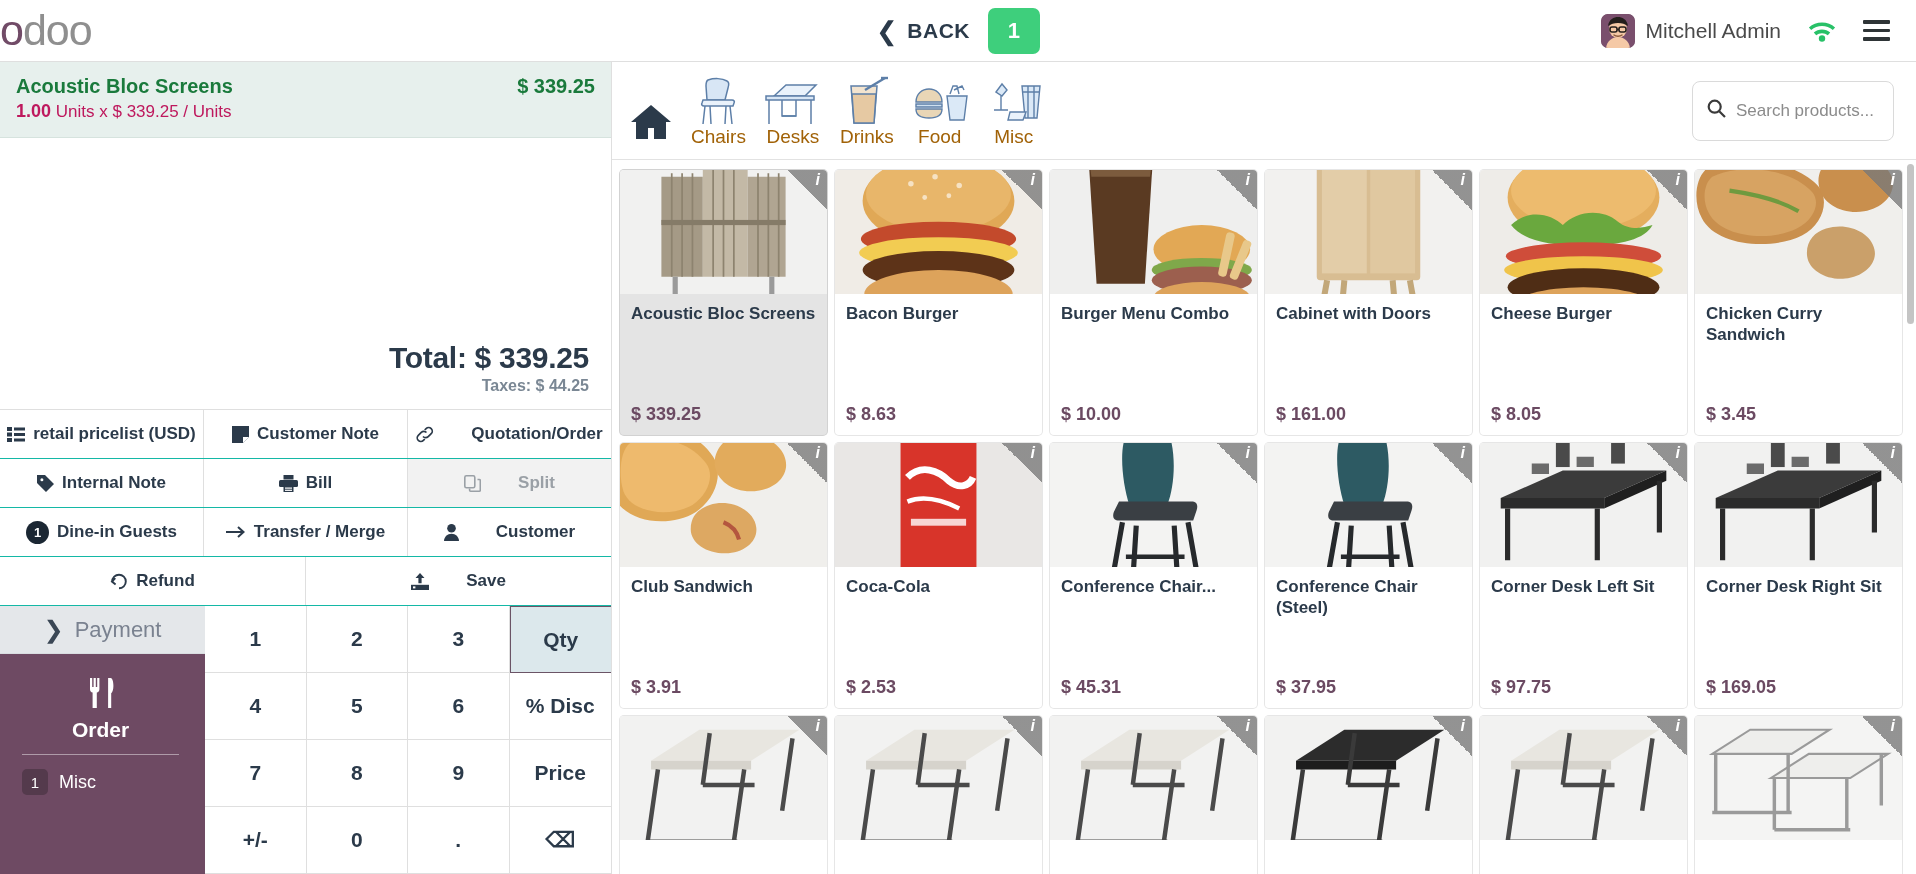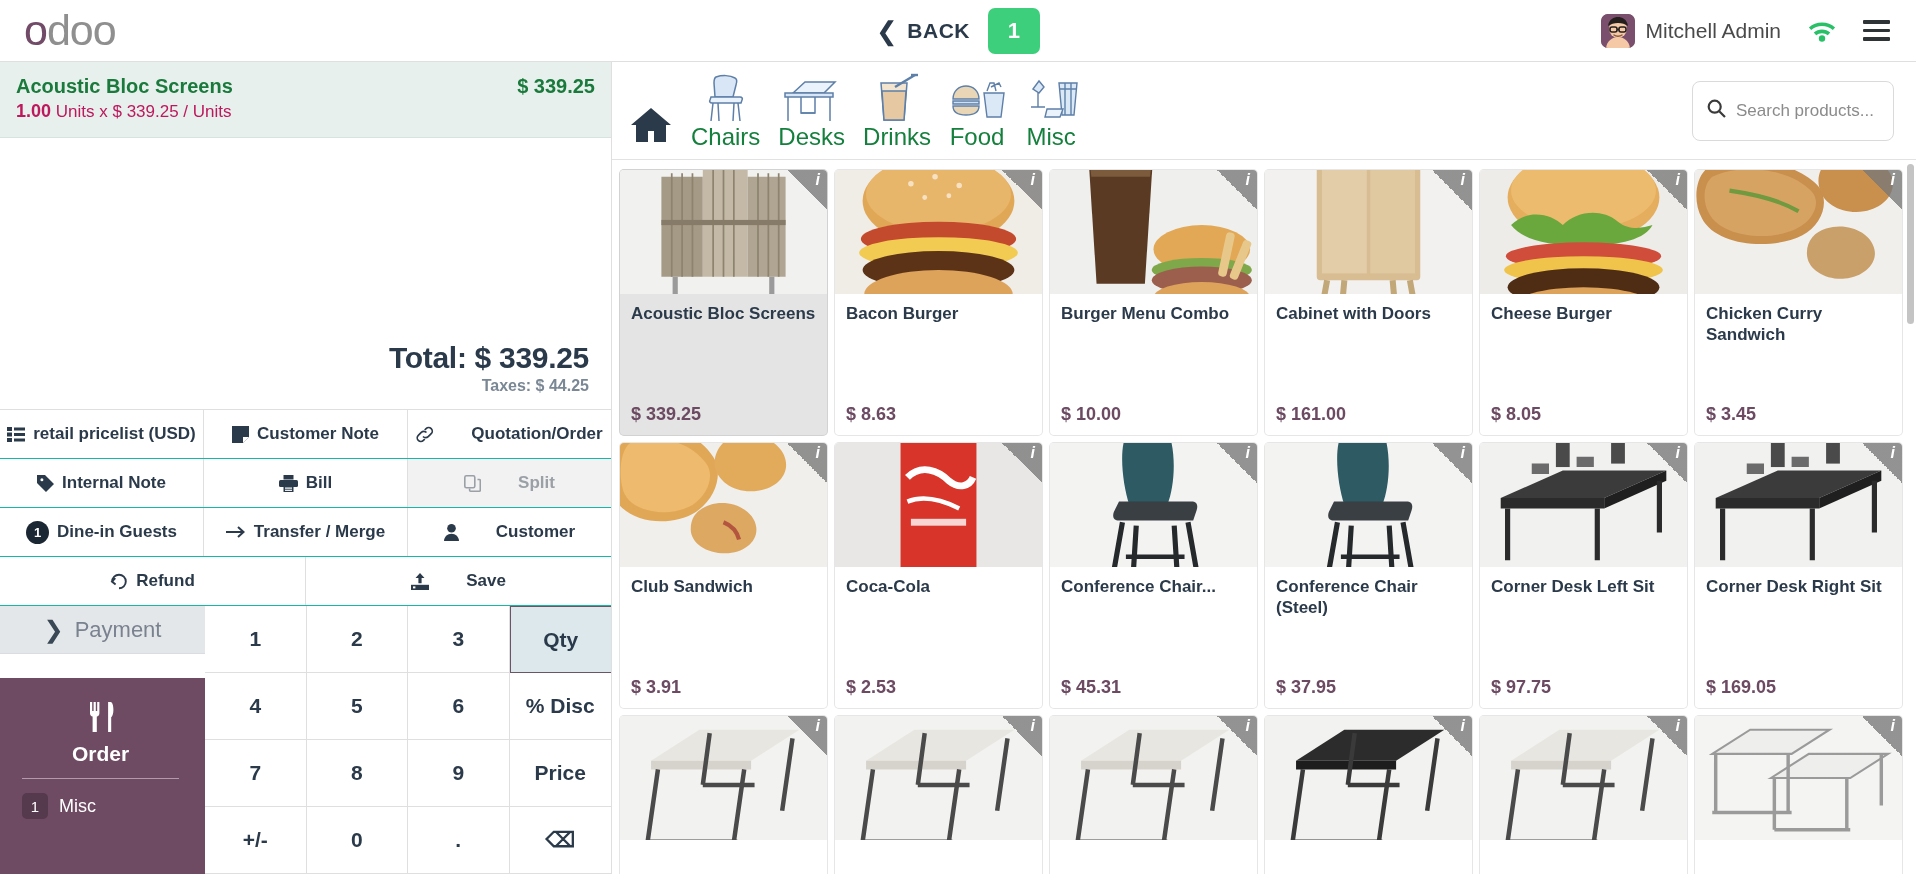--- a/index.html
+++ b/index.html
@@ -12,21 +12,21 @@
   }
   .pos-app { width: 1916px; height: 874px; display: flex; flex-direction: column; }
 
   
   .topbar {
     height: 62px; flex: 0 0 62px;
     display: flex; align-items: center;
     border-bottom: 1px solid #dfdfdf;
     background: #fff; position: relative;
   }
-  .logo-wrap { width: 300px; padding-left: 24px; display: flex; align-items: flex-start; }
+  .logo-wrap { width: 300px; display: flex; align-items: flex-start; }
   .odoo-logo { font-size: 43px; letter-spacing: -1px; font-weight: 400; line-height: 1; }
   .odoo-logo .o1 { color: #714B67; }
   .odoo-logo .rest { color: #8f8f8f; }
 
   .topbar-center {
     position: absolute; left: 0; right: 0; top: 0; bottom: 0;
     display: flex; align-items: center; justify-content: center; gap: 18px;
     pointer-events: none;
   }
   .topbar-center > * { pointer-events: auto; }
@@ -102,21 +102,21 @@
   .pad-area { display: flex; flex: 0 0 auto; min-height: 0; }
   .pay-col { width: 205px; flex: 0 0 205px; display: flex; flex-direction: column; }
   .payment-btn {
     height: 48px; background: #e4e7ea; color: #7a8290;
     display: flex; align-items: center; justify-content: center; gap: 11px;
     font-size: 22px; cursor: pointer; border-bottom: 1px solid #d9dde1;
   }
   .payment-btn .chev { font-size: 24px; color: #3a4755; }
   .order-panel {
     flex: 1 1 auto; background: #6e4a63; color: #fff;
-    padding: 24px 20px 10px 16px; text-align: center; min-height: 0; margin-top: 24px;
+    padding: 24px 20px 10px 16px; text-align: center; min-height: 0;
   }
   .order-title { font-size: 21px; font-weight: 700; margin-top: 6px; }
   .order-divider { height: 1px; background: rgba(255,255,255,.45); margin: 12px 6px 14px 6px; }
   .order-item { display: flex; align-items: center; gap: 11px; padding-left: 6px; }
   .order-item-badge {
     background: #543a4c; color: #fff; border-radius: 5px;
     min-width: 26px; height: 26px; display: flex; align-items: center;
     justify-content: center; font-size: 15px;
   }
   .order-item-label { font-size: 18px; }
@@ -136,21 +136,21 @@
   .prod-header {
     height: 98px; flex: 0 0 98px; display: flex; align-items: center;
     padding: 0 22px 0 8px; border-bottom: 1px solid #e2e2e2;
   }
   .cats { display: flex; align-items: flex-end; gap: 0; }
   .cat {
     display: flex; flex-direction: column; align-items: center; justify-content: flex-end;
     padding: 0 9px; cursor: pointer; min-width: 58px;
   }
   .cat-ico { height: 52px; display: flex; align-items: flex-end; justify-content: center; }
-  .cat-label { font-size: 24px; color: #15803d; }
+  .cat-label { font-size: 19px; color: #a16207; }
   .cat.home .cat-ico { align-items: center; height: 52px; }
   .search-box {
     margin-left: auto; width: 202px; height: 60px;
     border: 1px solid #dadada; border-radius: 8px;
     display: flex; align-items: center; gap: 10px; padding: 0 14px;
     background: #fff;
   }
   .search-box input {
     border: none; outline: none; font-size: 17px; color: #555;
     font-family: "Liberation Sans", sans-serif; background: transparent; width: 100%;

